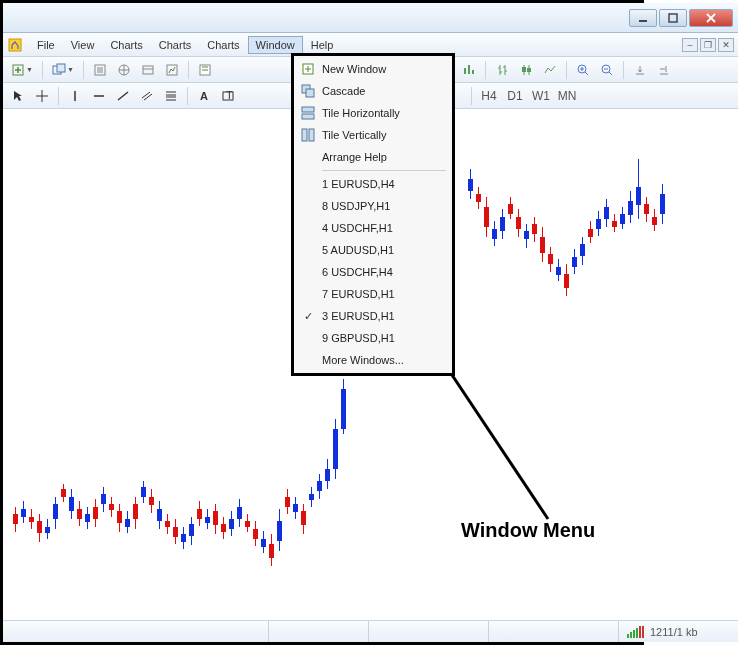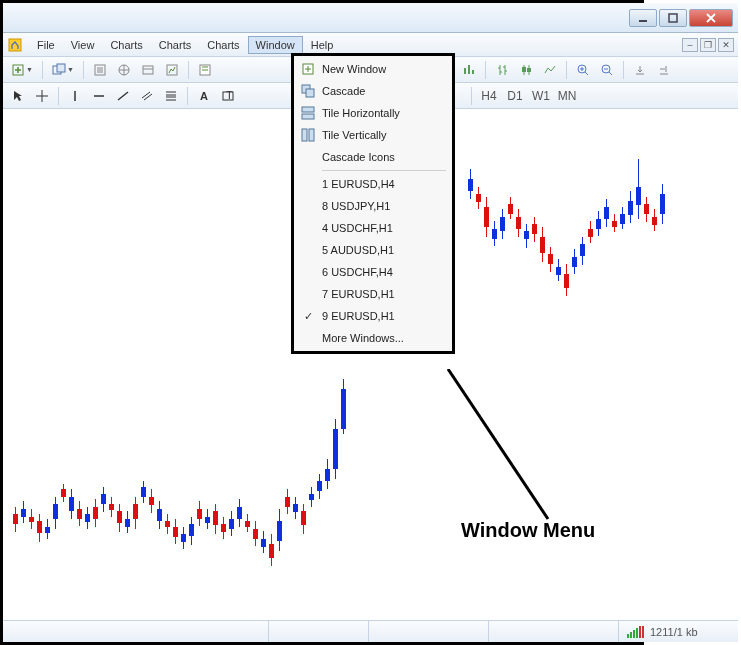--- a/index.html
+++ b/index.html
@@ -288,21 +288,21 @@
     <div class="dd-item">
       <span class="dd-icon">
             <svg width="14" height="14">
               <rect x="1" y="1" width="5" height="12" fill="#cde" stroke="#579"></rect>
               <rect x="8" y="1" width="5" height="12" fill="#cde" stroke="#579"></rect>
             </svg>
           </span>
       <span>Tile Vertically</span>
     </div>
     <div class="dd-item">
-      <span>Cascade Icons</span>
+      <span>Arrange Help</span>
     </div>
     <div class="dd-sep"></div>
     <div class="dd-item">
           <span>1 EURUSD,H4</span>
         </div>
     <div class="dd-item">
           <span>8 USDJPY,H1</span>
         </div>
     <div class="dd-item">
           <span>4 USDCHF,H1</span>
@@ -311,21 +311,24 @@
           <span>5 AUDUSD,H1</span>
         </div>
     <div class="dd-item">
           <span>6 USDCHF,H4</span>
         </div>
     <div class="dd-item">
           <span>7 EURUSD,H1</span>
         </div>
     <div class="dd-item">
           <span class="dd-check">✓</span>
-          <span>9 EURUSD,H1</span>
+          <span>3 EURUSD,H1</span>
+        </div>
+    <div class="dd-item">
+          <span>9 GBPUSD,H1</span>
         </div>
     <div class="dd-item">
           <span>More Windows...</span>
         </div>
   </div>
 
   <div class="chart-area" id="chart-area">
     <svg style="position:absolute;left:405px;top:260px;z-index:50" width="180" height="180">
           <line x1="40" y1="0" x2="140" y2="150" stroke="#000" stroke-width="3"></line>
         </svg>

